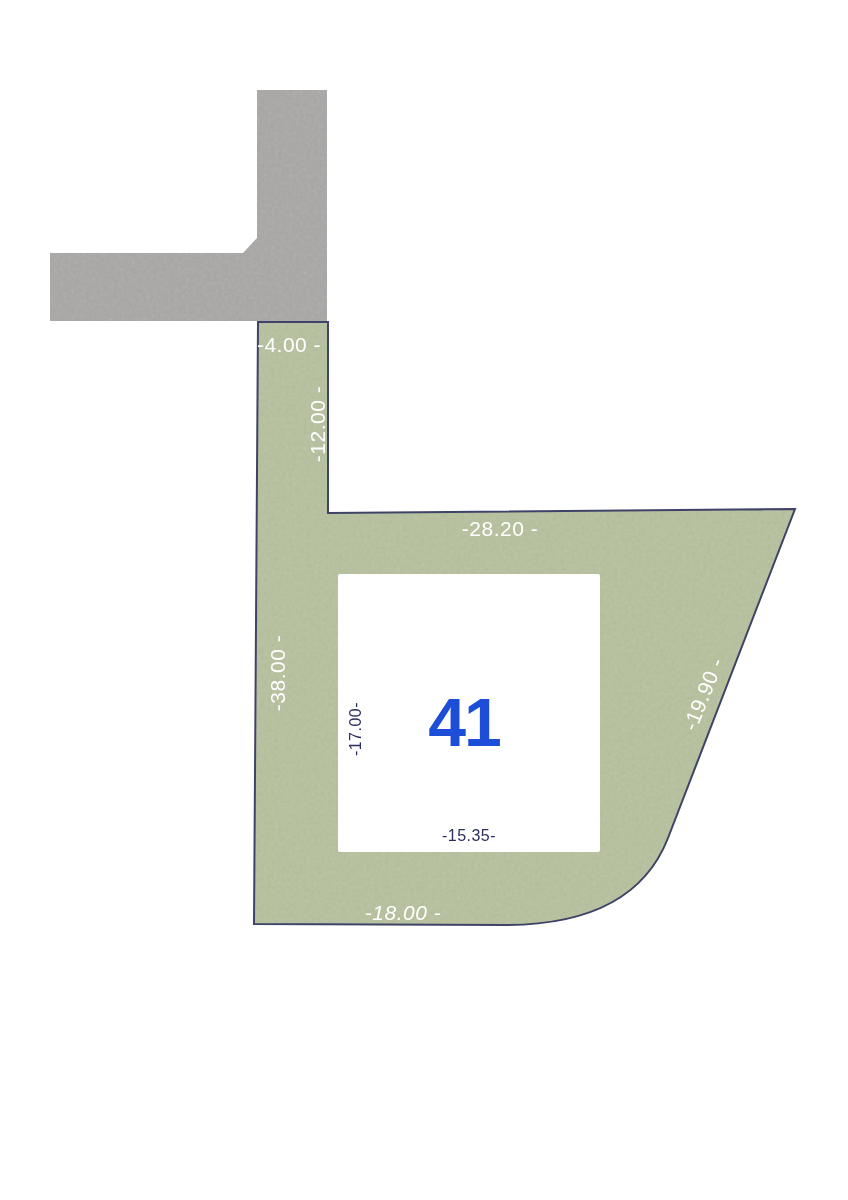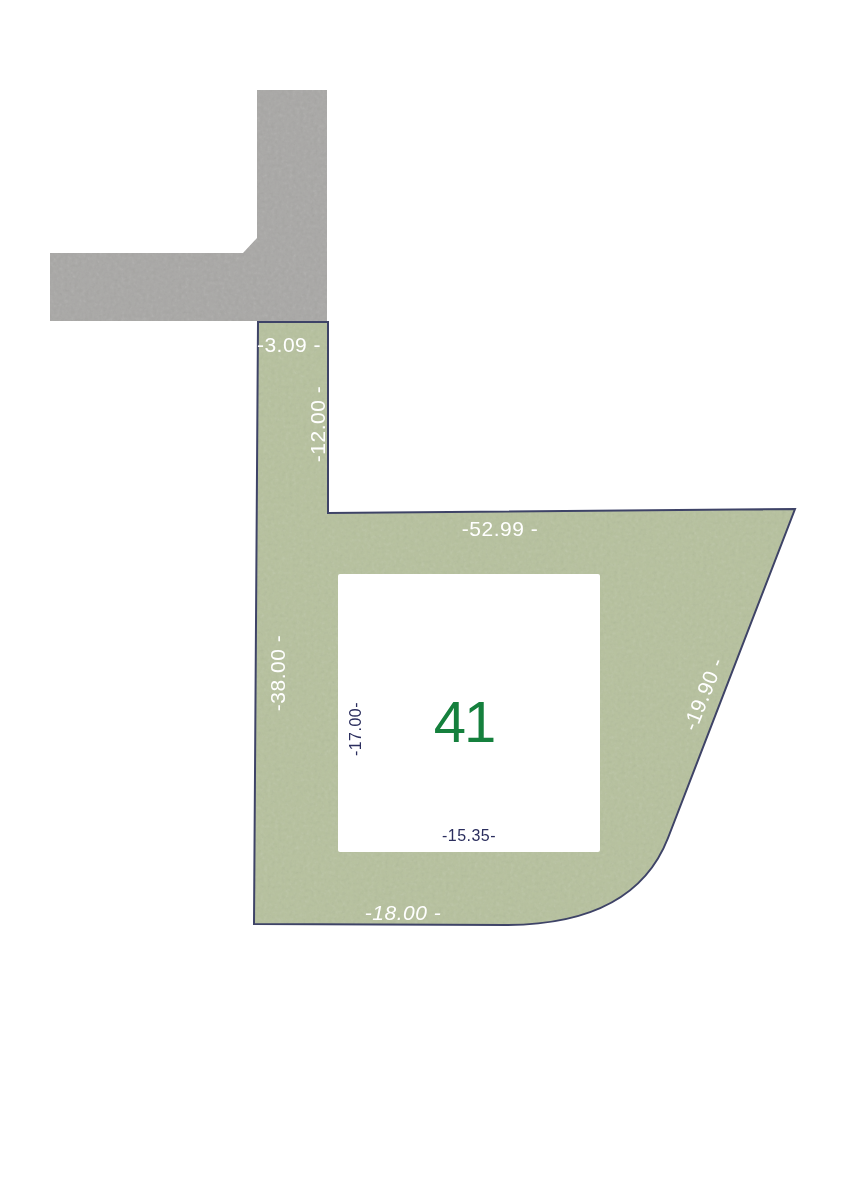--- a/index.html
+++ b/index.html
@@ -34,23 +34,23 @@
     color: #ffffff;
     font-size: 21px;
   }
   .lbl-dark {
     color: #2b2e5e;
     font-size: 16px;
   }
   .plot-number {
     position: absolute;
     transform: translate(-50%, -50%);
-    color: #15803d;
-    font-size: 58px;
-    font-weight: normal;
+    color: #1d4ed8;
+    font-size: 68px;
+    font-weight: bold;
     letter-spacing: -2px;
     line-height: 1;
     pointer-events: none;
   }
 </style>
 </head>
 <body>
 
 <div id="stage">
 
@@ -68,25 +68,25 @@
 
     <path d="M 50,253 L 243,253 L 257,238 L 257,90 L 327,90 L 327,321 L 50,321 Z" filter="url(#grain)" fill="#a8a7a5"></path>
 
     <path d="M 258,322 L 328,322 L 328,513 L 795,509 L 668,838 Q 634,925 505,925 L 254,924 Z" filter="url(#grain)" fill="#b6c19d"></path>
 
     <path d="M 258,322 L 328,322 L 328,513 L 795,509 L 668,838 Q 634,925 505,925 L 254,924 Z" fill="none" stroke-width="2" stroke="#3e4367"></path>
 
     <rect x="338" y="574" width="262" height="278" rx="2" fill="#ffffff"></rect>
   </svg>
 
-  <div class="lbl lbl-light" style="left:289px; top:344px; --rot:0deg;">-3.09 -</div>
+  <div class="lbl lbl-light" style="left:289px; top:344px; --rot:0deg;">-4.00 -</div>
 
   <div class="lbl lbl-light" style="left:317px; top:424px; --rot:-90deg;">-12.00 -</div>
 
-  <div class="lbl lbl-light" style="left:500px; top:528px; --rot:0deg;">-52.99 -</div>
+  <div class="lbl lbl-light" style="left:500px; top:528px; --rot:0deg;">-28.20 -</div>
 
   <div class="lbl lbl-light" style="left:277px; top:673px; --rot:-90deg;">-38.00 -</div>
 
   <div class="lbl lbl-light" style="left:703px; top:694px; --rot:-68deg;">-19.90 -</div>
 
   <div class="lbl lbl-dark" style="left:356px; top:729px; --rot:-90deg;">-17.00-</div>
 
   <div class="lbl lbl-dark" style="left:469px; top:836px; --rot:0deg;">-15.35-</div>
 
   <div class="lbl lbl-light" style="left:403px; top:912px;font-style:italic; --rot:0deg;">-18.00 -</div>

